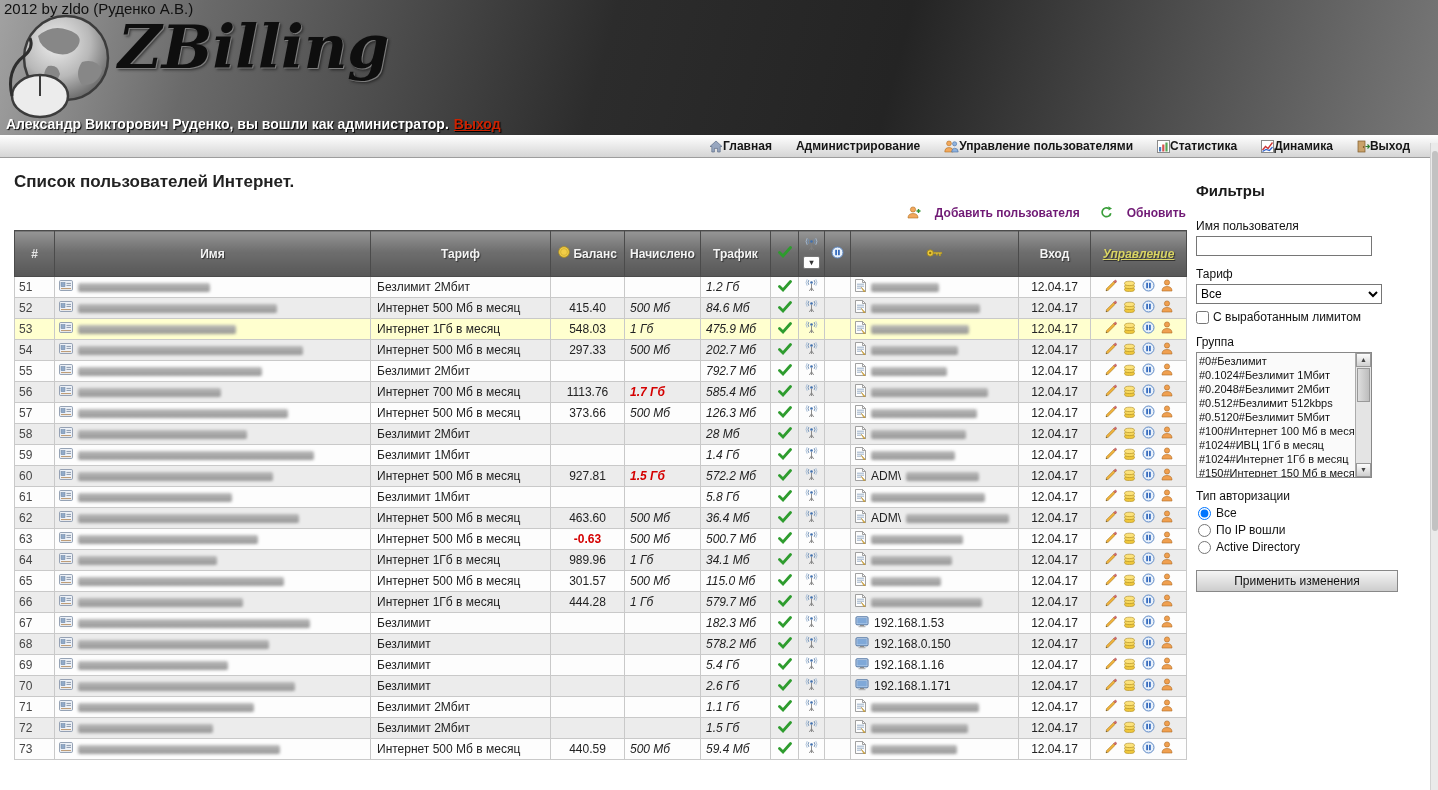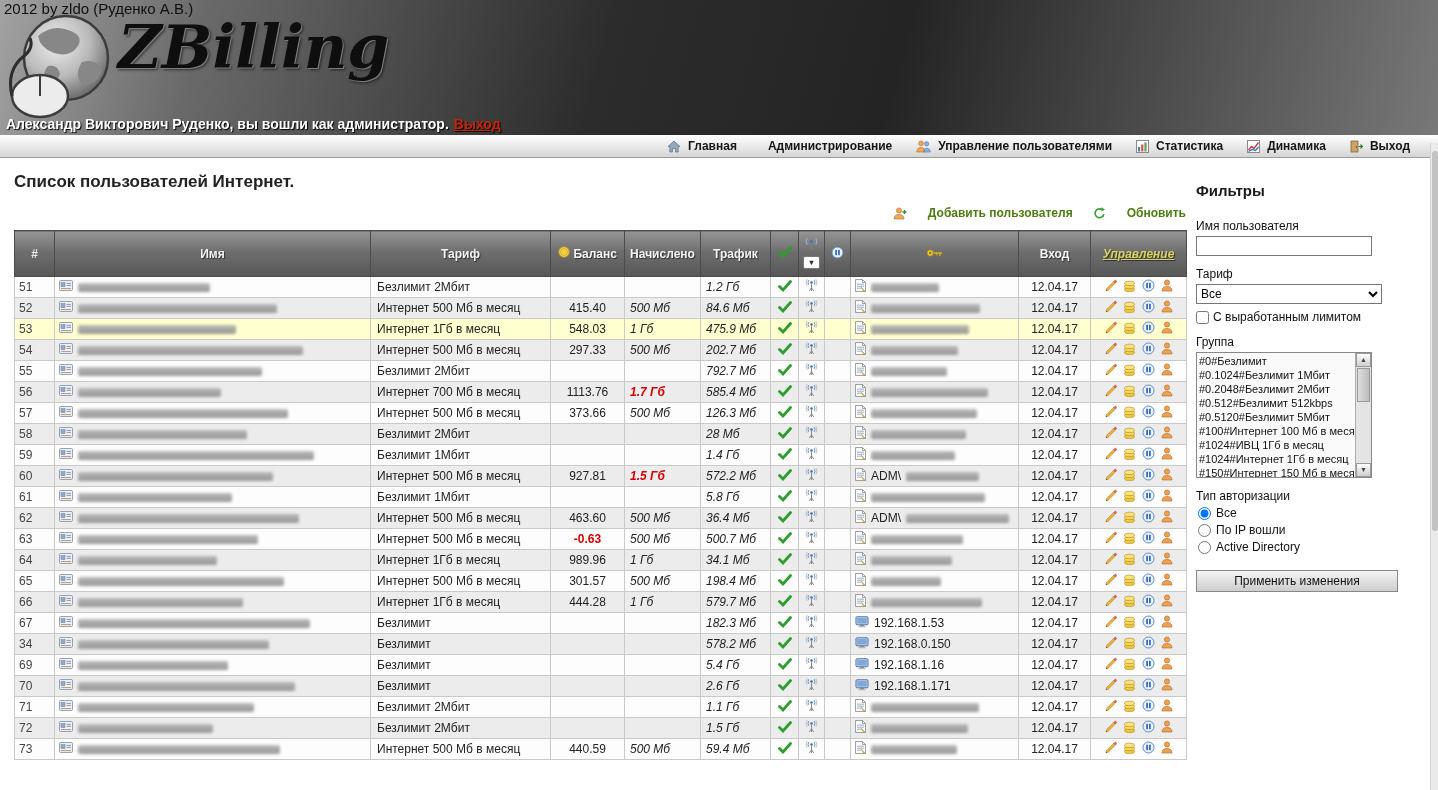--- a/index.html
+++ b/index.html
@@ -16,28 +16,28 @@
     font-style:italic;font-weight:bold;font-size:60px;color:#0e0e0e;
     text-shadow:1px 1px 0 #7c7c7c,2px 2px 3px rgba(0,0,0,.55)}
   .user-status{position:absolute;left:6px;bottom:3px;font-size:14px;font-weight:bold;color:#fff;
     text-shadow:1px 1px 1px #000}
   .logout-link{color:var(--link-red);text-decoration:underline;cursor:pointer;margin-left:5px;font-weight:bold}
 
   
   .navbar{position:absolute;top:135px;left:0;width:100%;height:23px;
     background:linear-gradient(#ffffff,#d5d5d5);border-bottom:1px solid #9d9d9d;
     display:flex;justify-content:flex-end;align-items:center;gap:24px;padding-right:28px}
-  .nav-item{display:flex;align-items:center;gap:7px;font-size:12px;font-weight:bold;color:#151515;cursor:pointer}
+  .nav-item{display:flex;align-items:center;gap:0;font-size:12px;font-weight:bold;color:#151515;cursor:pointer}
   .nico{display:inline-flex;align-items:center}
 
   
   .content{position:absolute;top:158px;left:0;right:0;bottom:0}
   .page-title{position:absolute;left:14px;top:14px;font-size:17px;font-weight:bold;color:#222}
   .toolbar{position:absolute;left:14px;top:48px;width:1172px;display:flex;justify-content:flex-end;gap:20px}
-  .tool-link{display:flex;align-items:flex-end;gap:21px;font-size:12px;font-weight:bold;color:#4d7c0f;cursor:pointer}
+  .tool-link{display:flex;align-items:flex-start;gap:14px;font-size:12px;font-weight:bold;color:#701a75;cursor:pointer}
 
   
   .table-wrap{position:absolute;left:14px;top:72px;width:1172px}
   table{border-collapse:collapse;table-layout:fixed;width:1172px;font-size:12px}
   thead th{height:46px;background:linear-gradient(#969696,#6e6e6e 45%,#575757);
     border:1px solid #4b4b4b;vertical-align:middle;text-align:center;font-weight:bold}
   .hlink{color:#f3f3f3;font-weight:bold;cursor:pointer;text-shadow:1px 1px 1px #333}
   .h-num-label{color:#e6e6e6}
   .mgmt-h{color:var(--header-gold);font-style:italic;text-decoration:underline;text-shadow:1px 1px 1px #333}
   .hstack{display:flex;flex-direction:column;align-items:center;gap:2px}
@@ -1132,21 +1132,21 @@
                     <line x1="7.5" y1="3.4" x2="12" y2="3.4" stroke="#8a99ad"></line>
                     <line x1="7.5" y1="5.4" x2="12" y2="5.4" stroke="#8a99ad"></line>
                     <line x1="2" y1="8.6" x2="12" y2="8.6" stroke="#b9946a"></line>
                   </svg></span>
                 <span class="blur" style="width:206px"></span>
               </span>
             </td>
             <td class="c-tariff">Интернет 500 Мб в месяц</td>
             <td class="c-bal">301.57</td>
             <td class="c-acc">500 Мб</td>
-            <td class="c-tra">198.4 Мб</td>
+            <td class="c-tra">115.0 Мб</td>
             <td class="c-chk"><span><svg width="14" height="12" viewBox="0 0 14 12">
                   <path d="M1.5 6.5 L5 10 L12.5 1.5" fill="none" stroke="#2e9c2e" stroke-width="2.8" stroke-linecap="round"></path>
                 </svg></span></td>
             <td class="c-ant"><span><svg width="15" height="13" viewBox="0 0 15 13">
                   <circle cx="7.5" cy="3.5" r="1.3" fill="#3f6fae"></circle>
                   <path d="M7.5 5 L7.5 12 M5.3 12 L7.5 8.8 L9.7 12" stroke="#808080" stroke-width=".9" fill="none"></path>
                   <path d="M4.8 1.2 A4 4 0 0 0 4.8 5.8" fill="none" stroke="#6f8fb5" stroke-width="1"></path>
                   <path d="M10.2 1.2 A4 4 0 0 1 10.2 5.8" fill="none" stroke="#6f8fb5" stroke-width="1"></path>
                   <path d="M3.2 0.2 A5.8 5.8 0 0 0 3.2 6.8" fill="none" stroke="#a5bcd6" stroke-width=".9"></path>
                   <path d="M11.8 0.2 A5.8 5.8 0 0 1 11.8 6.8" fill="none" stroke="#a5bcd6" stroke-width=".9"></path>
@@ -1297,21 +1297,21 @@
                 </svg></a><a><svg width="13" height="13" viewBox="0 0 13 13">
                   <circle cx="6.5" cy="6.5" r="5.5" fill="#eaf2fb" stroke="#5b87c5"></circle>
                   <rect x="4.2" y="3.8" width="1.8" height="5.4" fill="#3a6ebf"></rect>
                   <rect x="7" y="3.8" width="1.8" height="5.4" fill="#3a6ebf"></rect>
                 </svg></a><a><svg width="12" height="13" viewBox="0 0 12 13">
                   <circle cx="6" cy="3.5" r="2.6" fill="#f0a050" stroke="#b06a20" stroke-width=".6"></circle>
                   <path d="M1 12 Q1 7.5 6 7.5 Q11 7.5 11 12 Z" fill="#f0a050" stroke="#b06a20" stroke-width=".6"></path>
                 </svg></a></td>
           </tr>
           <tr class="even">
-            <td class="c-num">34</td>
+            <td class="c-num">68</td>
             <td class="c-name">
               <span class="name-flex">
                 <span><svg width="14" height="11" viewBox="0 0 14 11">
                     <rect x="0.5" y="0.5" width="13" height="10" rx="1.2" fill="#eef2f8" stroke="#7d8da3" stroke-width=".8"></rect>
                     <rect x="2" y="2.5" width="4" height="4.2" fill="#92aac8" stroke="#6a82a0" stroke-width=".5"></rect>
                     <line x1="7.5" y1="3.4" x2="12" y2="3.4" stroke="#8a99ad"></line>
                     <line x1="7.5" y1="5.4" x2="12" y2="5.4" stroke="#8a99ad"></line>
                     <line x1="2" y1="8.6" x2="12" y2="8.6" stroke="#b9946a"></line>
                   </svg></span>
                 <span class="blur" style="width:191px"></span>

